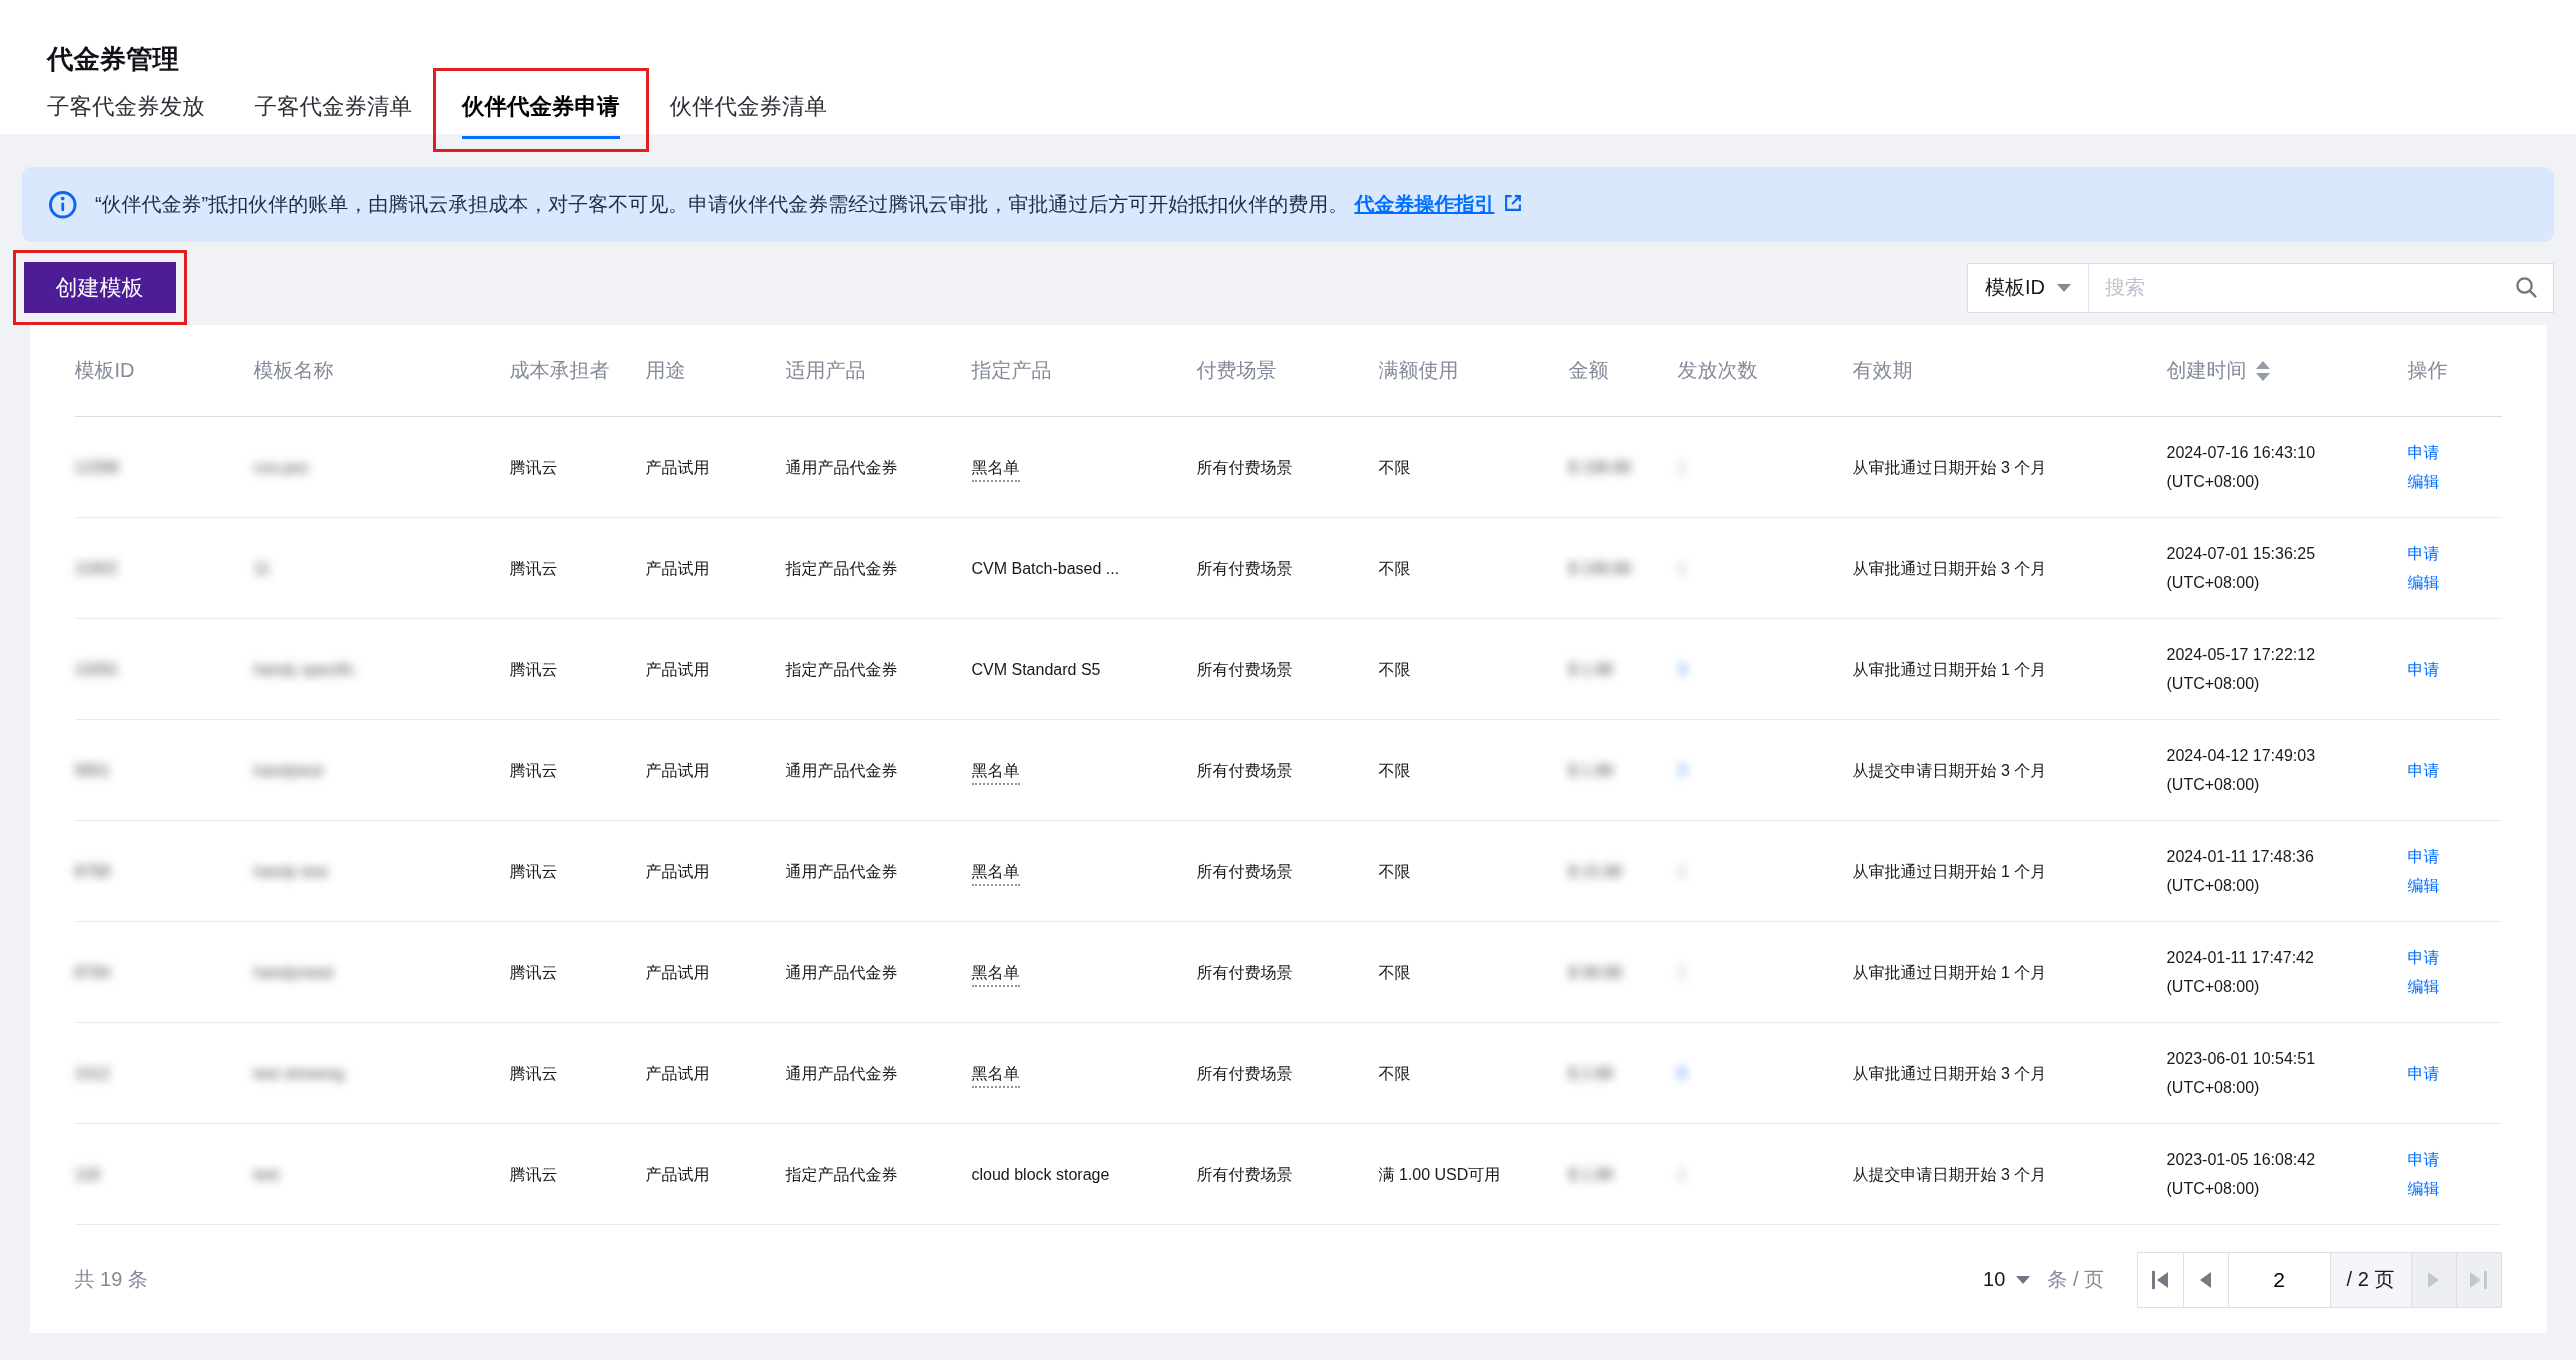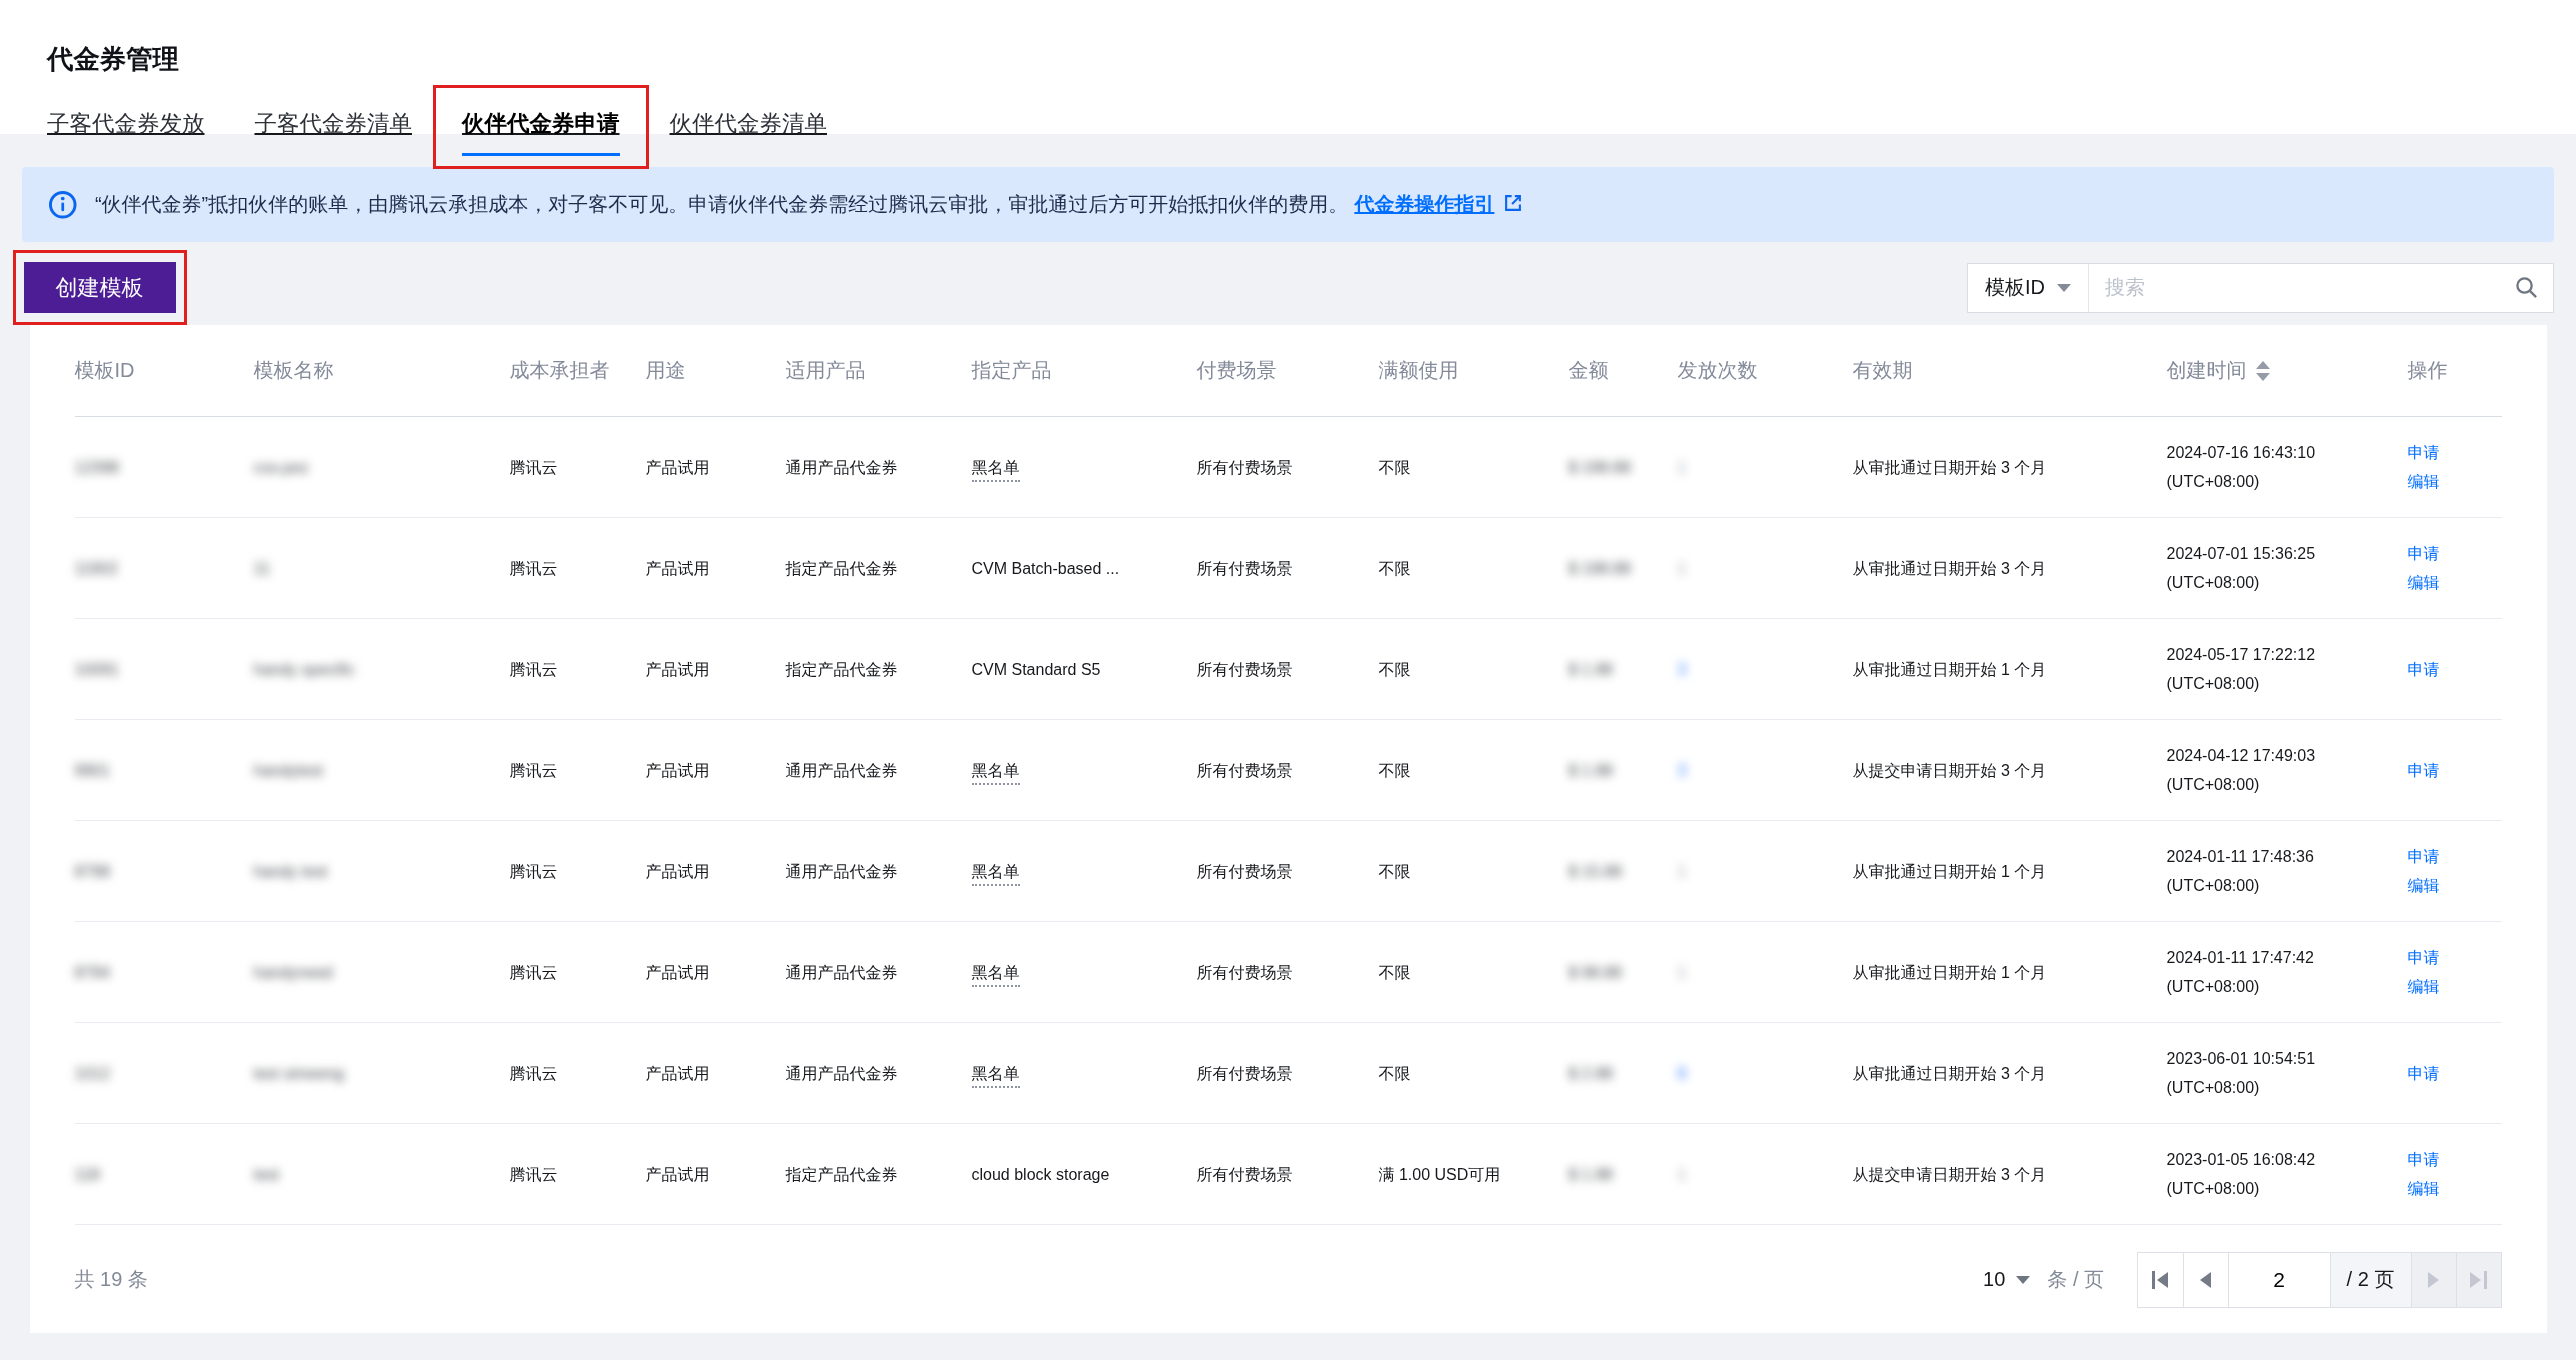--- a/index.html
+++ b/index.html
@@ -6,29 +6,29 @@
   html,body { width: 2576px; height: 1360px; }
   body {
     background: #f0f2f5;
     font-family: "Liberation Sans", "DejaVu Sans", sans-serif;
     color: #16181c;
     overflow: hidden;
   }
   
   .header { background:#fff; padding: 26.4px 47px 0 47px; height: 134px; }
   .page-title { font-size: 26.4px; font-weight: bold; color:#101218;margin-top:16px; }
-  .tabs { display:flex; gap: 50px; margin-top: 31px; align-items: flex-end; text-decoration: underline; }
+  .tabs { display:flex; gap: 50px; margin-top: 14px; align-items: flex-end; }
   .tab { font-size: 22.5px; color:#2c2f36; padding-bottom: 17px; position: relative; cursor:pointer; white-space: nowrap; }
   .tab.active { font-weight: bold; color:#000; }
   .tab.active .underline { position:absolute; left:0; right:0; bottom:0; height:3.9px; background:#006eff; }
   .anno { position:absolute; border:3.9px solid #e01f1f; pointer-events:none; }
   .tab .anno { top:-23px; bottom:-12.4px; left:-29.5px; right:-29.5px; }
   
   .banner {
-    margin: 33px 22px 0 22px; height: 75px; background:#d9e8fc; border-radius:4px;
+    margin: 33px 22px 0 22px; height: 75px; background:#d9e8fc; border-radius:9px;
     display:flex; align-items:center; padding: 0 26.4px; gap: 17px;
     font-size: 20px; color:#1d2b4a;
   }
   .banner-link { color:#006eff; font-weight:bold; text-decoration:underline; margin-left:6.2px; cursor:pointer; }
   .ext-icon { margin-left:7.8px; vertical-align:-3.1px; }
   
   .toolbar { margin: 20px 22px 0 22px; display:flex; justify-content:space-between; align-items:center; }
   .create-wrap { position:relative; margin-left:1.6px; }
   .create-wrap .anno { top:-12.4px; bottom:-12.4px; left:-11px; right:-11px; }
   .create-btn { width:152px; height:51px; background:#4c1d95; color:#fff; font-size:22px; border:none; cursor:pointer; font-family:inherit; }

